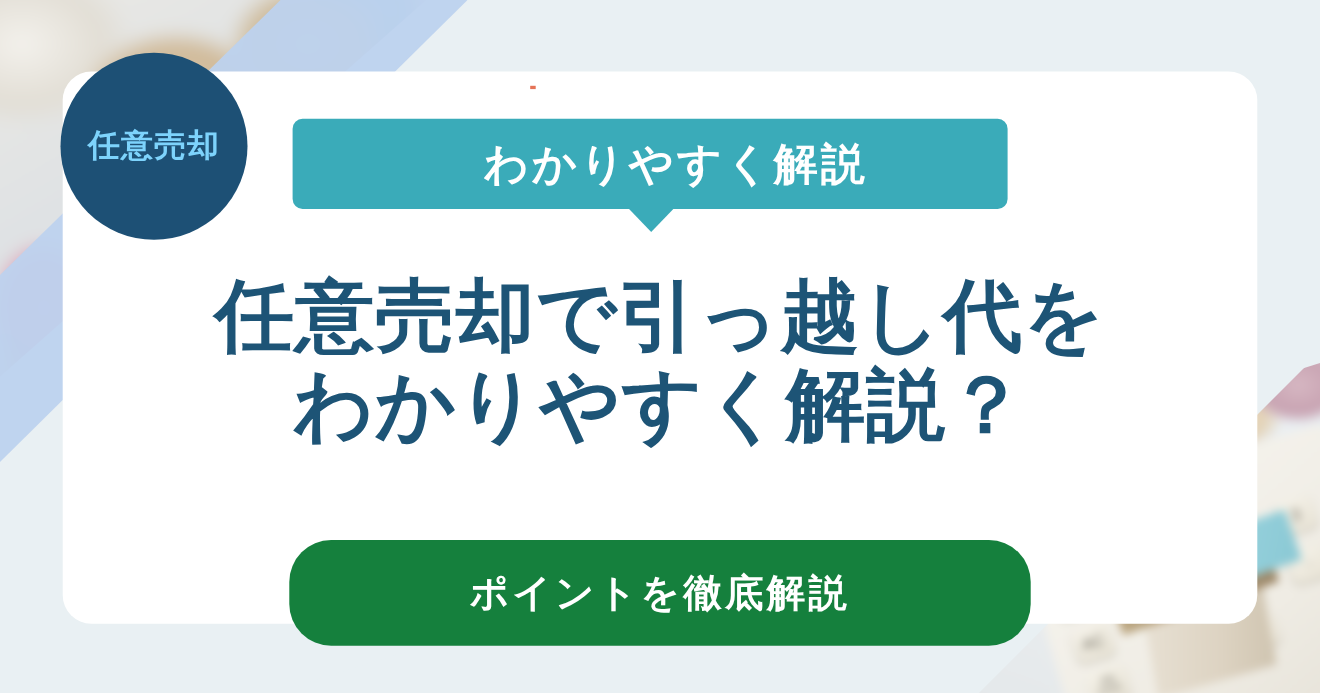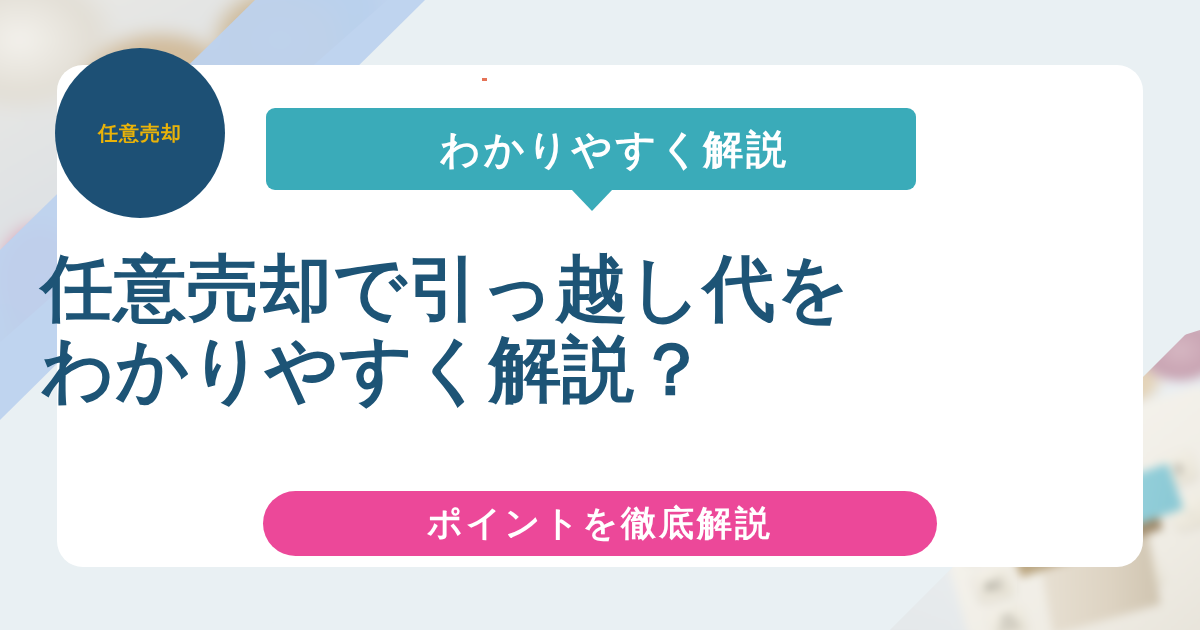--- a/index.html
+++ b/index.html
@@ -141,22 +141,22 @@
     position: absolute;
     left: 55px; top: 48px;
     width: 170px; height: 170px;
     border-radius: 50%;
     background: #1d5075;
     display: flex;
     align-items: center;
     justify-content: center;
   }
   .badge-circle .badge-text {
-    color: #eab308;
-    font-size: 20px;
+    color: #7dd3fc;
+    font-size: 29px;
     font-weight: bold;
     letter-spacing: 1px;
     white-space: nowrap;
   }
 
   
   .ribbon {
     position: absolute;
     left: 266px; top: 108px;
     width: 650px; height: 82px;
@@ -179,36 +179,37 @@
     left: 571px; top: 189px;
     width: 0; height: 0;
     border-left: 21px solid transparent;
     border-right: 21px solid transparent;
     border-top: 22px solid #3aabb9;
   }
 
   
   .headline {
     position: absolute;
-    left: 41px; top: 248px;
+    left: 57px; top: 248px;
     width: 1086px;
+    text-align: center;
     color: #1d5476;
     font-weight: bold;
     font-size: 72px;
     line-height: 1.12;
     letter-spacing: 1px;
   }
   .headline .hl-line { display: block; white-space: nowrap; }
 
   
   .pill {
     position: absolute;
     left: 263px; top: 491px;
-    width: 674px; height: 65px;
-    background: #ec4899;
+    width: 674px; height: 96px;
+    background: #15803d;
     border-radius: 38px;
     display: flex;
     align-items: center;
     justify-content: center;
   }
   .pill .pill-text {
     color: #ffffff;
     font-size: 35px;
     font-weight: bold;
     letter-spacing: 3px;

